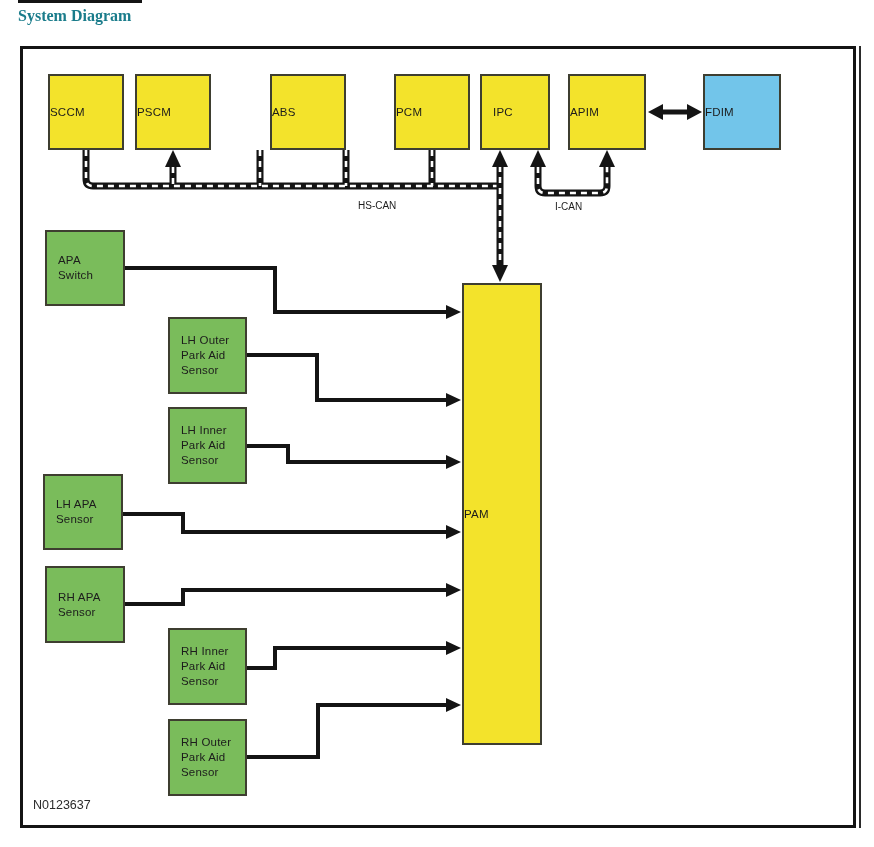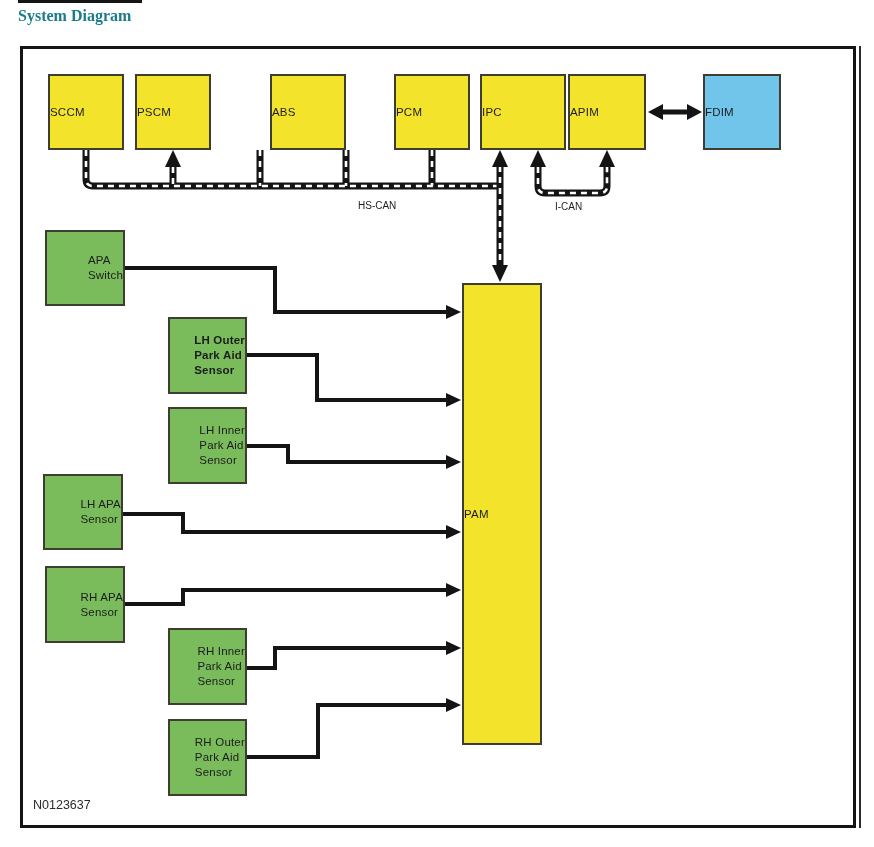--- a/index.html
+++ b/index.html
@@ -9,21 +9,21 @@
   #page-title{position:absolute;left:18px;top:7px;font-family:"Liberation Serif",serif;
         font-weight:bold;font-size:16px;color:#1A7C8B;}
   #frame{position:absolute;left:20px;top:46px;width:830px;height:776px;
         border:3px solid #141414;background:#fff;}
   #frame-outer-line{position:absolute;left:859px;top:46px;width:2px;height:782px;background:#2a2a2a;}
   .box{position:absolute;border:2px solid #3e3e30;display:flex;align-items:center;
         font-size:11.5px;color:#1c1c1c;box-sizing:border-box;
         letter-spacing:.2px;}
   .ybox{background:#F3E32B;}
   .bbox{background:#72C5EA;}
-  .gbox{background:#7ABC5B;justify-content:flex-end;padding-left:11px;
+  .gbox{background:#7ABC5B;justify-content:flex-start;padding-left:11px;
         white-space:pre-line;line-height:1.3;}
   .net-label{position:absolute;font-size:10px;color:#1c1c1c;}
   #figure-code{position:absolute;left:33px;top:798px;font-size:12.5px;color:#2b2b2b;}
   #wires{position:absolute;left:0;top:0;}
 </style>
 </head>
 <body>
 
 <div id="page">
 
@@ -86,41 +86,41 @@
     </div>
   <div class="box ybox" style="left: 135px; top: 74px; width: 76px; height: 76px; background: rgb(243, 227, 43);">
     <span>PSCM</span>
     </div>
   <div class="box ybox" style="left: 222px; top: 74px; width: 76px; height: 76px; background: rgb(243, 227, 43); margin-left: 48px;">
     <span>ABS</span>
     </div>
   <div class="box ybox" style="left: 394px; top: 74px; width: 76px; height: 76px; background: rgb(243, 227, 43);">
     <span>PCM</span>
     </div>
-  <div class="box ybox" style="left: 480px; top: 74px; width: 86px; height: 76px; background: rgb(243, 227, 43);">
+  <div class="box ybox" style="left: 480px; top: 74px; width: 70px; height: 76px; background: rgb(243, 227, 43); padding-left: 11px;">
     <span>IPC</span>
     </div>
   <div class="box ybox" style="left: 568px; top: 74px; width: 78px; height: 76px; background: rgb(243, 227, 43);">
     <span>APIM</span>
     </div>
   <div class="box bbox" style="left: 703px; top: 74px; width: 78px; height: 76px; background: rgb(114, 197, 234);">
     <span>FDIM</span>
     </div>
 
   <div class="net-label" style="left:358px;top:200px;">HS-CAN</div>
   <div class="net-label" style="left:555px;top:201px;">I-CAN</div>
 
   <div class="box ybox" style="left: 462px; top: 283px; width: 80px; height: 462px; background: rgb(243, 227, 43);">
     <span>PAM</span>
     </div>
 
   <div class="box gbox" style="left: 45px; top: 230px; width: 80px; height: 76px; background: rgb(122, 188, 91);">
     <span>APA
 Switch</span></div>
-  <div class="box gbox" style="left: 168px; top: 317px; width: 79px; height: 77px; background: rgb(122, 188, 91); font-weight: bold;">
+  <div class="box gbox" style="left: 168px; top: 317px; width: 79px; height: 77px; background: rgb(122, 188, 91);">
     <span>LH Outer
 Park Aid
 Sensor</span></div>
   <div class="box gbox" style="left: 168px; top: 407px; width: 79px; height: 77px; background: rgb(122, 188, 91);">
     <span>LH Inner
 Park Aid
 Sensor</span></div>
   <div class="box gbox" style="left: 43px; top: 474px; width: 80px; height: 76px; background: rgb(122, 188, 91);">
     <span>LH APA
 Sensor</span></div>

